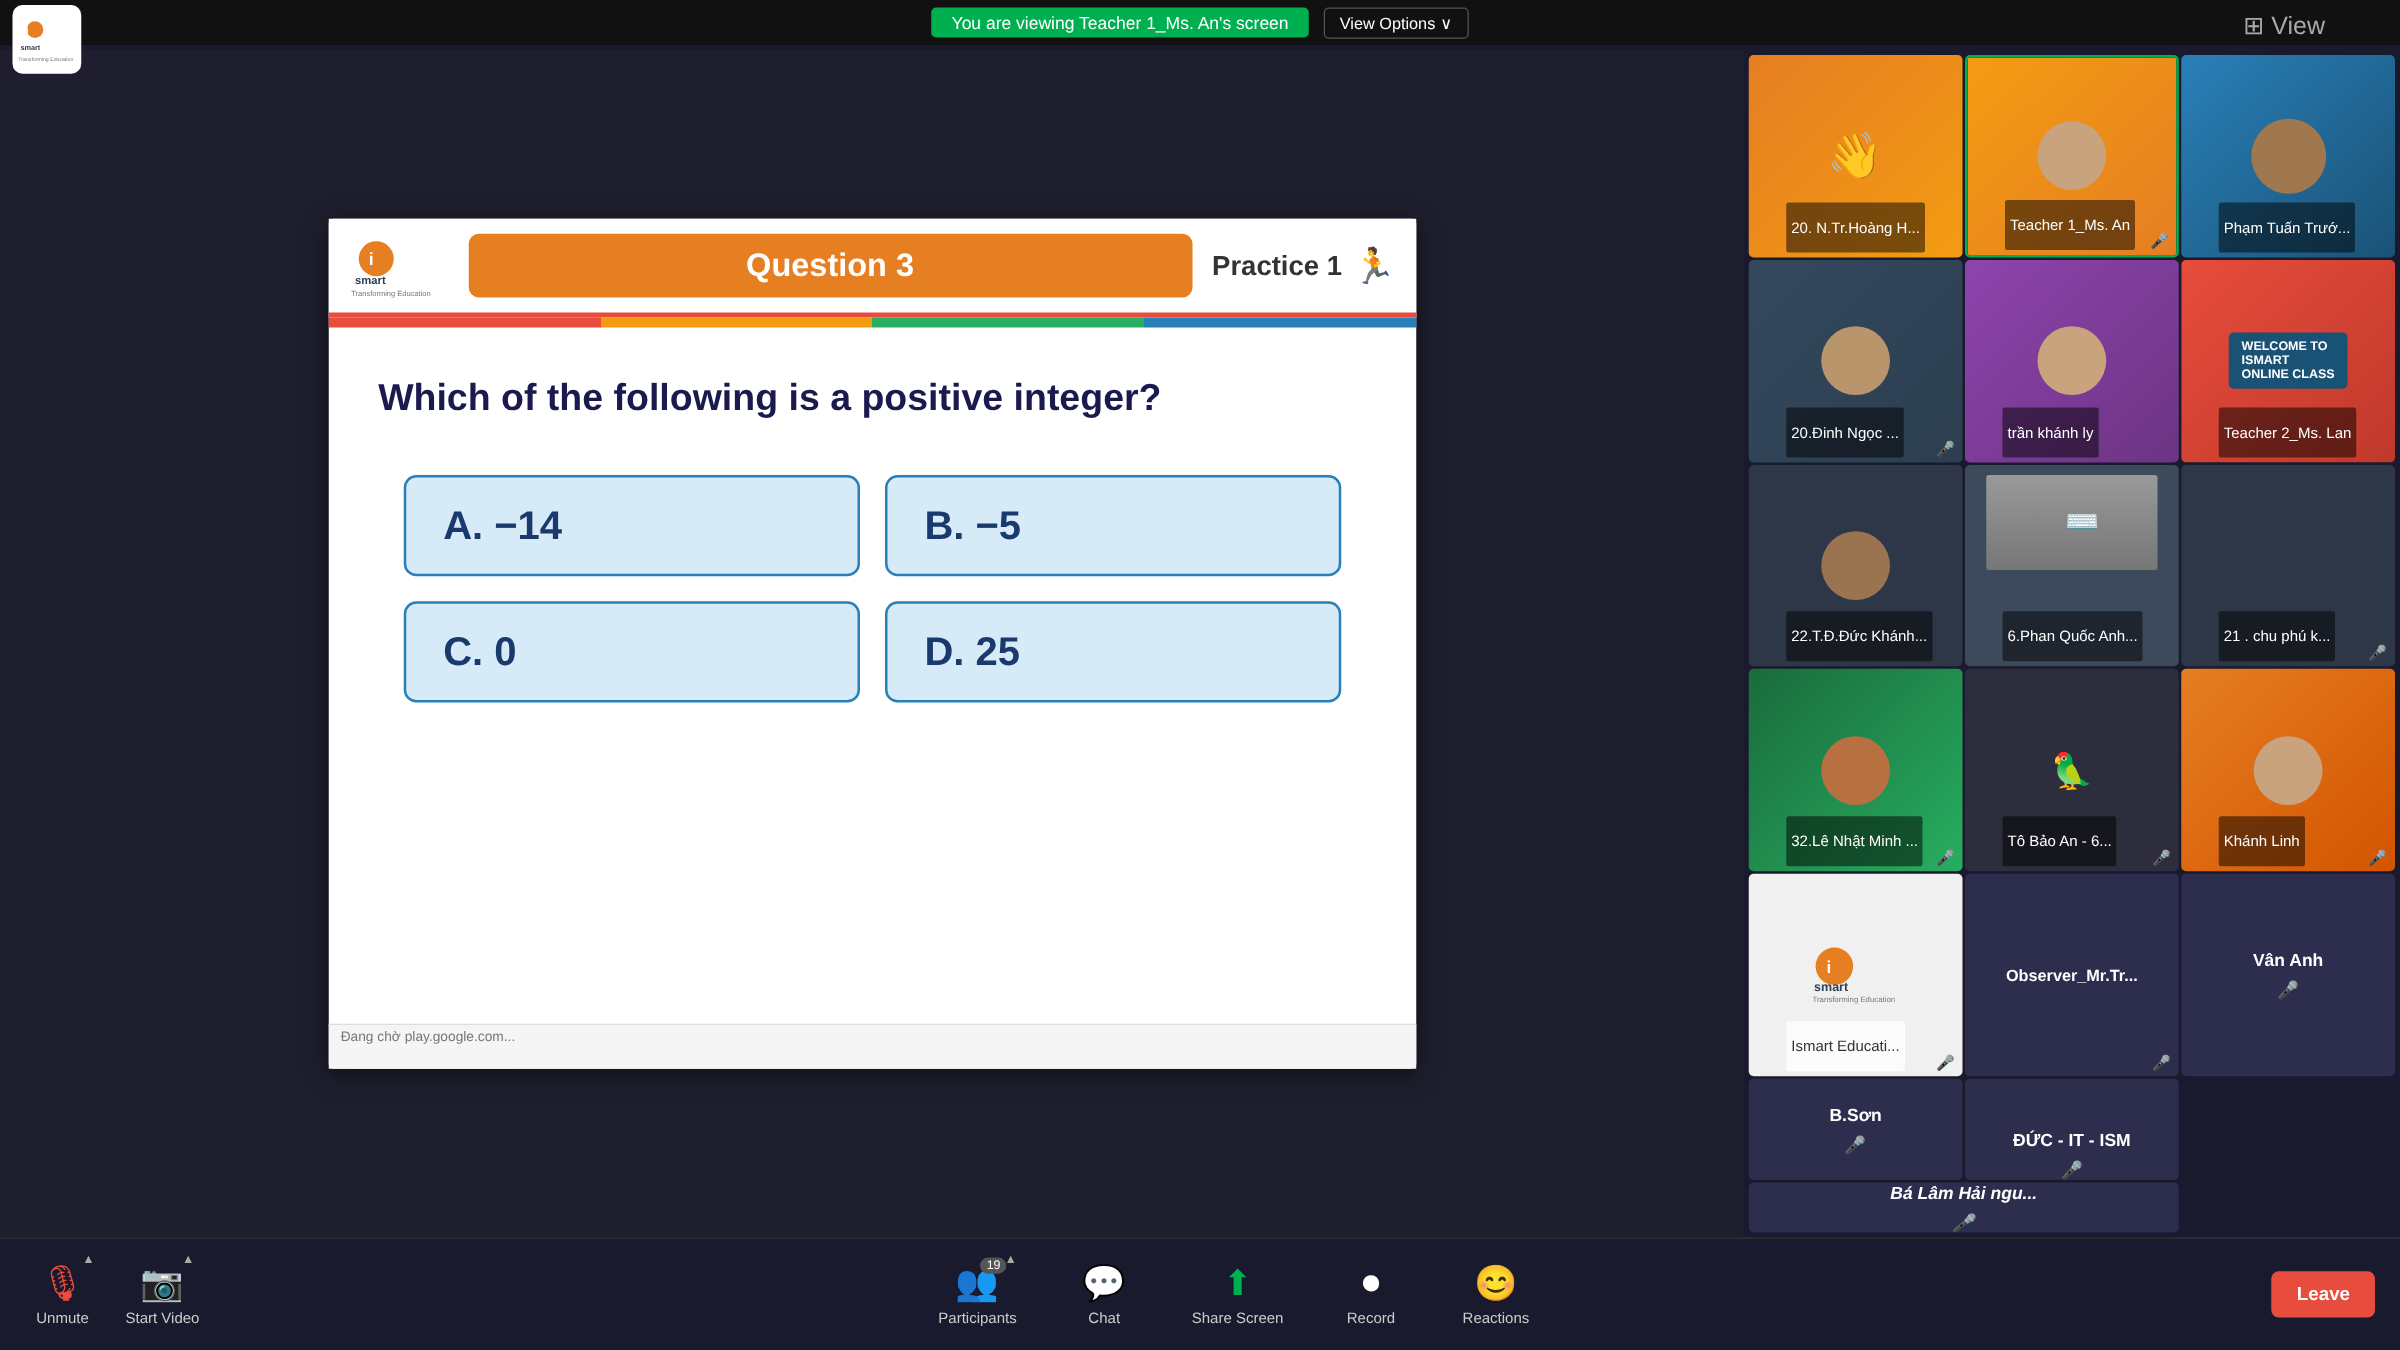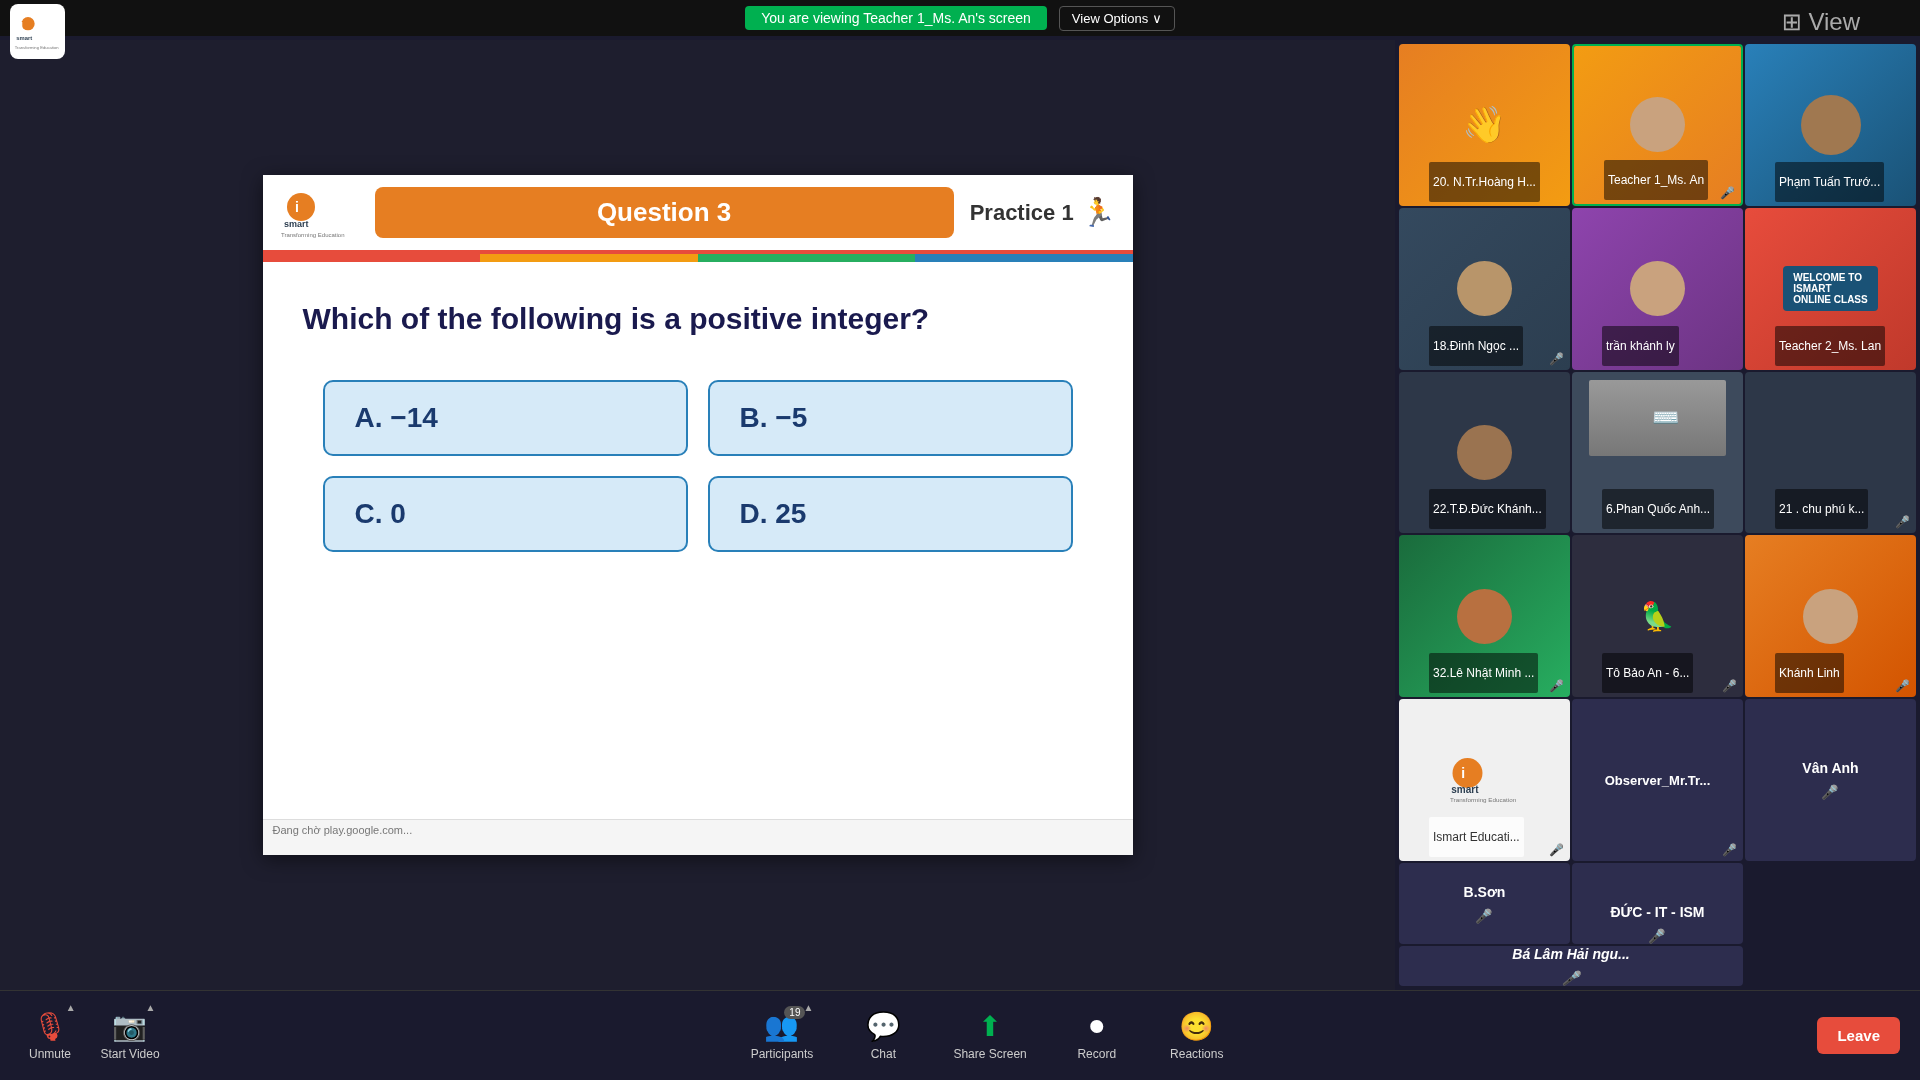--- a/index.html
+++ b/index.html
@@ -59,21 +59,21 @@
       overflow: hidden;
       z-index: 200;
     }
     #ismart-logo-top svg { width: 50px; height: 50px; }
 
     #view-icon {
       position: absolute;
       right: 60px;
       top: 8px;
       color: #aaa;
-      font-size: 24px;
+      font-size: 20px;
       cursor: pointer;
     }
 
     
     #main-content {
       position: absolute;
       top: 40px;
       left: 0;
       width: 1395px;
       bottom: 90px;
@@ -137,21 +137,21 @@
       display: grid;
       grid-template-columns: 1fr 1fr;
       gap: 20px;
       padding: 20px 60px;
     }
     .answer-option {
       background: #d6eaf8;
       border: 2px solid #2980b9;
       border-radius: 10px;
       padding: 20px 30px;
-      font-size: 28px;
+      font-size: 32px;
       font-weight: bold;
       color: #1a3a6e;
       cursor: pointer;
     }
 
     
     #slide-statusbar {
       position: absolute;
       bottom: 0;
       left: 0;
@@ -403,21 +403,21 @@
   <div class="participant-tile" style="background:linear-gradient(135deg,#2980b9,#1a5276);">
     <div class="tile-video-sim">
       <div class="person-face" style="background:#a07850;width:60px;height:60px;border-radius:50%;"></div>
     </div>
     <div class="participant-name-label">Phạm Tuấn Trướ...</div>
   </div>
   <div class="participant-tile" style="background:linear-gradient(135deg,#34495e,#2c3e50);">
     <div class="tile-video-sim">
       <div class="person-face" style="background:#b8956a;width:55px;height:55px;border-radius:50%;"></div>
     </div>
-    <div class="participant-name-label">18.Đinh Ngọc ...</div>
+    <div class="participant-name-label">20.Đinh Ngọc ...</div>
     <div class="participant-mute-icon">🎤</div>
   </div>
   <div class="participant-tile" style="background:linear-gradient(135deg,#8e44ad,#6c3483);">
     <div class="tile-video-sim">
       <div class="person-face" style="background:#c9a27e;width:55px;height:55px;border-radius:50%;"></div>
     </div>
     <div class="participant-name-label">trần khánh ly</div>
   </div>
 
   <div class="participant-tile" style="background:linear-gradient(135deg,#e74c3c,#c0392b);">

